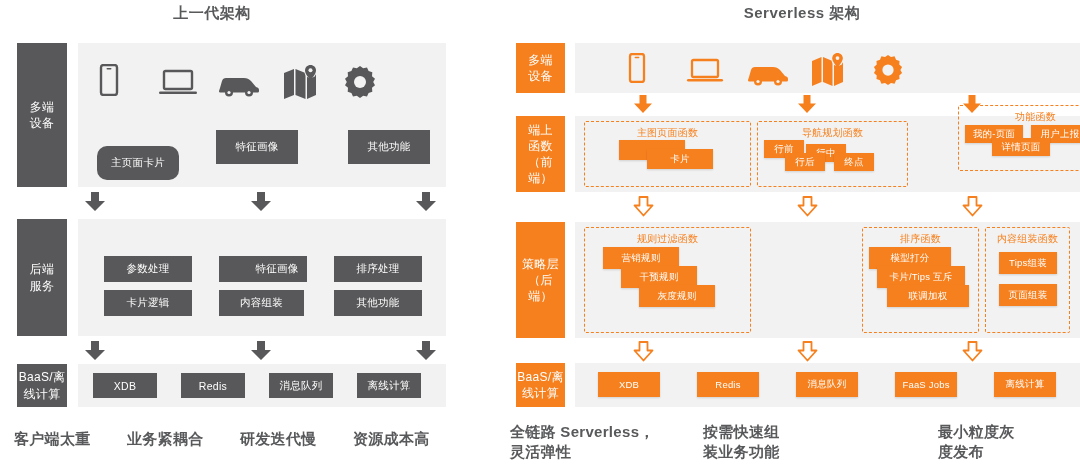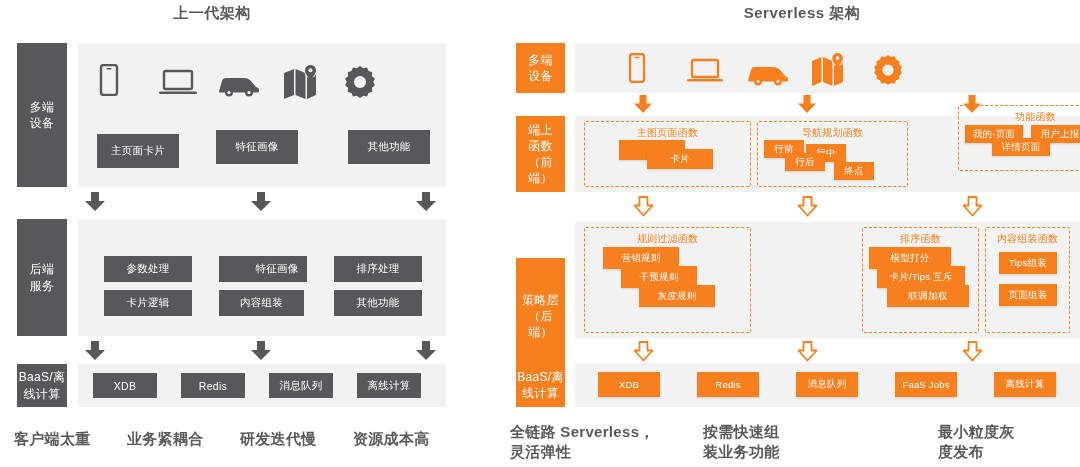--- a/index.html
+++ b/index.html
@@ -123,21 +123,21 @@
           <circle cx="28.5" cy="5.3" r="2" fill="#f2f2f2"></circle>
         </svg>
     </div>
     <div class="devicon" style="left:344px; top:66px;">
       <svg width="32" height="32" viewBox="0 0 32 32">
           <path d="M16 0 L19.2 2.2 L23 1.4 L24.6 5 L28.3 6.3 L28 10.2 L31 12.8 L29.2 16 L31 19.2 L28 21.8 L28.3 25.7 L24.6 27 L23 30.6 L19.2 29.8 L16 32 L12.8 29.8 L9 30.6 L7.4 27 L3.7 25.7 L4 21.8 L1 19.2 L2.8 16 L1 12.8 L4 10.2 L3.7 6.3 L7.4 5 L9 1.4 L12.8 2.2 Z" fill="#58585a"></path>
           <circle cx="16" cy="16" r="6" fill="#f2f2f2"></circle>
         </svg>
     </div>
 
-    <div class="chip" style="left:97px; top:134px; width:82px; height:34px;">主页面卡片</div>
+    <div class="chip" style="left:97px; top:146px; width:82px; height:34px;border-radius:10px;">主页面卡片</div>
     <div class="chip" style="left:216px; top:130px; width:82px; height:34px;">特征画像</div>
     <div class="chip" style="left:348px; top:130px; width:82px; height:34px;">其他功能</div>
 
     <div class="arrow" style="left:84px; top:192px;">
       <svg width="22" height="20" viewBox="0 0 22 20">
           <path d="M7 0 H15 V9 H21 L11 19 L1 9 H7 Z" fill="#58585a"></path>
         </svg>
     </div>
     <div class="arrow" style="left:250px; top:192px;">
       <svg width="22" height="20" viewBox="0 0 22 20">
@@ -264,21 +264,21 @@
       <div class="dgroup-title">主图页面函数</div>
       <div class="ochip blank" style="left:34px; top:18px; width:66px; height:20px;"></div>
       <div class="ochip" style="left:62px; top:27px; width:66px; height:20px;">卡片</div>
     </div>
 
     <div class="dgroup" style="left:257px; top:121px; width:151px; height:66px;">
       <div class="dgroup-title">导航规划函数</div>
       <div class="ochip" style="left:6px; top:18px; width:40px; height:18px;">行前</div>
       <div class="ochip" style="left:48px; top:22px; width:40px; height:18px;">行中</div>
       <div class="ochip" style="left:27px; top:31px; width:40px; height:18px;">行后</div>
-      <div class="ochip" style="left:76px; top:40px; width:40px; height:18px;">终点</div>
+      <div class="ochip" style="left:76px; top:31px; width:40px; height:18px;">终点</div>
     </div>
 
     <div class="dgroup" style="left:415px; top:105px; width:155px; height:66px;margin-left:43px;">
       <div class="dgroup-title">功能函数</div>
       <div class="ochip" style="left:6px; top:19px; width:58px; height:18px;">我的-页面</div>
       <div class="ochip" style="left:72px; top:19px; width:58px; height:18px;">用户上报</div>
       <div class="ochip" style="left:33px; top:32px; width:58px; height:18px;">详情页面</div>
     </div>
 
     <div class="arrow" style="left:133px; top:196px;">
@@ -291,21 +291,21 @@
           <path d="M6.5 1 H14.5 V9.5 H19.5 L10.5 19.5 L1.5 9.5 H6.5 Z" fill="#ffffff" stroke="#f7801e" stroke-width="1.8" stroke-linejoin="round"></path>
         </svg>
     </div>
     <div class="arrow" style="left:462px; top:196px;">
       <svg width="21" height="21" viewBox="0 0 21 21">
           <path d="M6.5 1 H14.5 V9.5 H19.5 L10.5 19.5 L1.5 9.5 H6.5 Z" fill="#ffffff" stroke="#f7801e" stroke-width="1.8" stroke-linejoin="round"></path>
         </svg>
     </div>
 
     <div class="band" style="left:75px; top:222px; width:505px; height:116px;"></div>
-    <div class="sidelabel orange" style="left: 16px; top: 222px; width: 49px; height: 116px; white-space: pre-line; margin-top: 36px;">策略层
+    <div class="sidelabel orange" style="left: 16px; top: 222px; width: 49px; height: 116px; white-space: pre-line;">策略层
 （后端）</div>
 
     <div class="dgroup" style="left:84px; top:227px; width:167px; height:106px;">
       <div class="dgroup-title">规则过滤函数</div>
       <div class="ochip" style="left:18px; top:19px; width:76px; height:22px;">营销规则</div>
       <div class="ochip" style="left:36px; top:38px; width:76px; height:22px;">干预规则</div>
       <div class="ochip" style="left:54px; top:57px; width:76px; height:22px;">灰度规则</div>
     </div>
 
 

